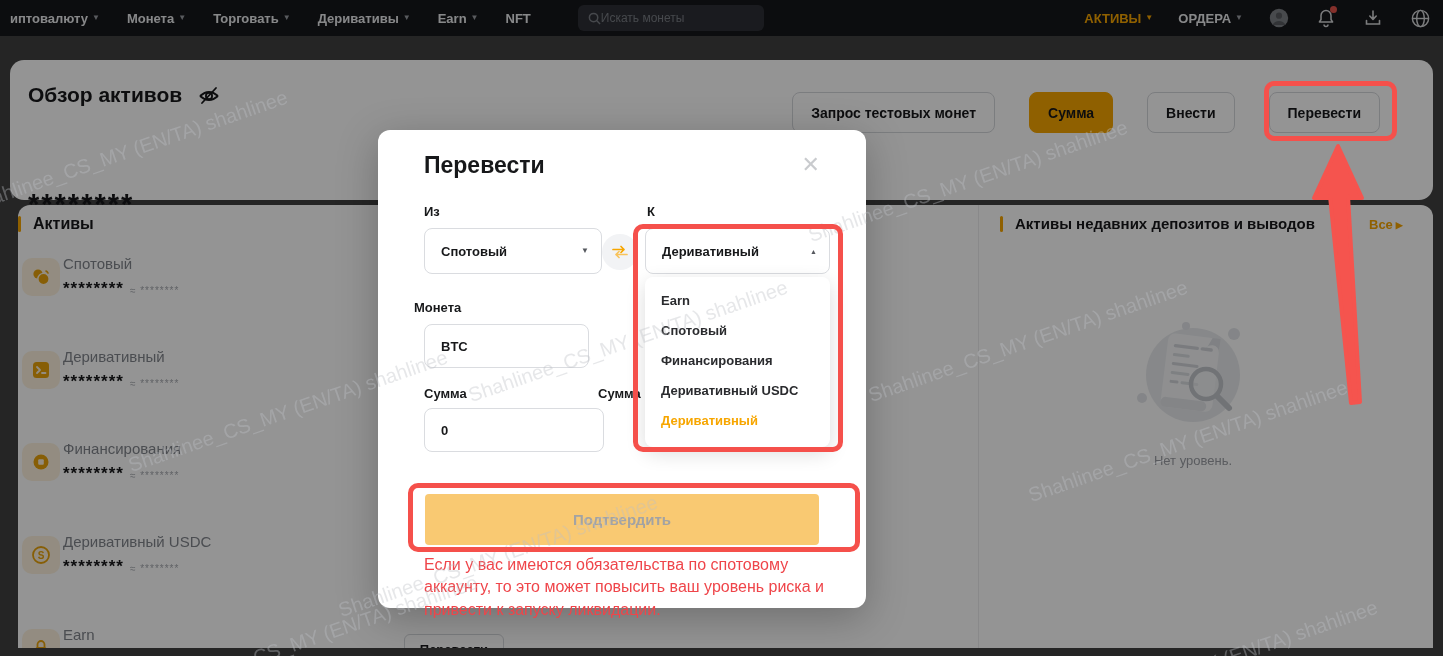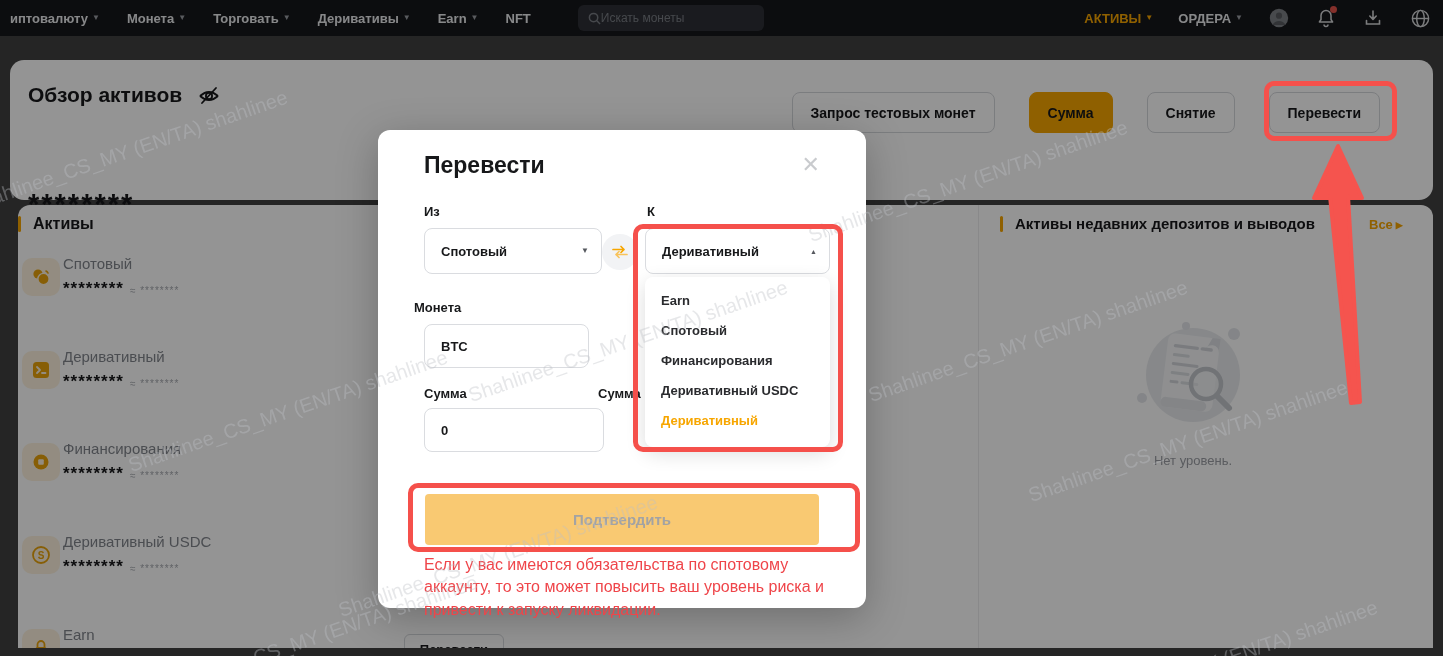--- a/index.html
+++ b/index.html
@@ -171,21 +171,21 @@
           <line x1="6" y1="21" x2="20" y2="6" stroke="#17181a" stroke-width="1.8" stroke-linecap="round"></line>
         </svg>
     </div>
     <div class="balance-row">
       <span class="balance-masked">********</span>
       <span class="balance-approx">≈ ********</span>
     </div>
     <div class="header-actions">
       <button class="btn">Запрос тестовых монет</button>
       <button class="btn gold">Сумма</button>
-      <button class="btn">Снятие</button>
+      <button class="btn">Внести</button>
       <button class="btn">Перевести</button>
     </div>
   </div>
 
   <div class="bottom-card">
     <div class="section-head" style="left:0; top:10px;">
       <div class="accent-bar"></div>
       <div class="section-title">Активы</div>
     </div>
 

